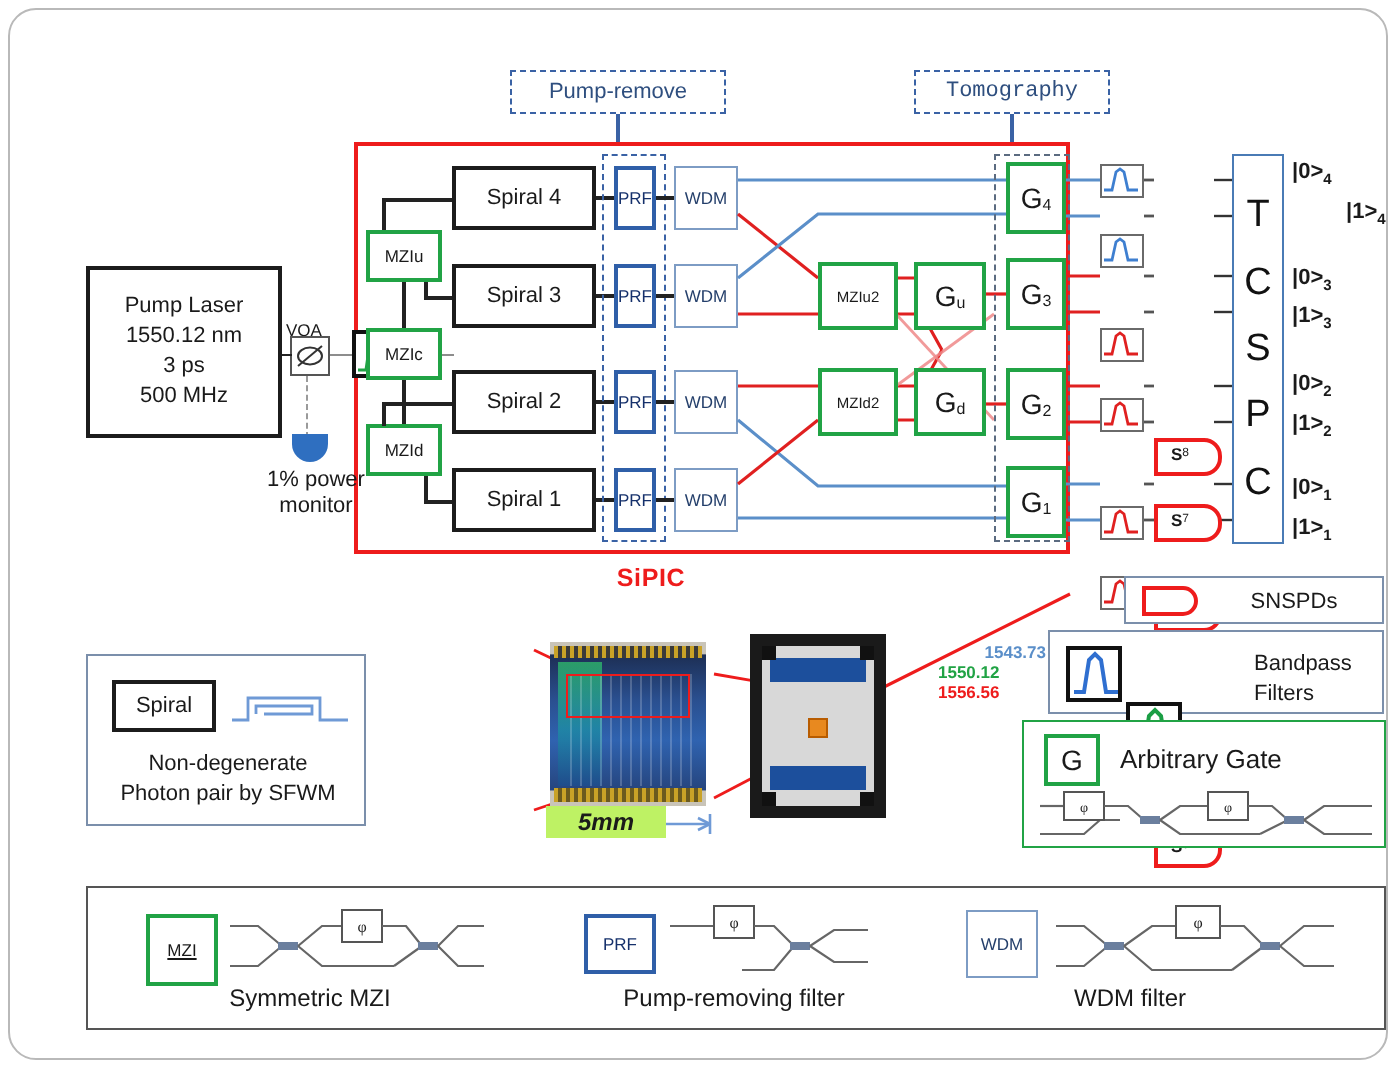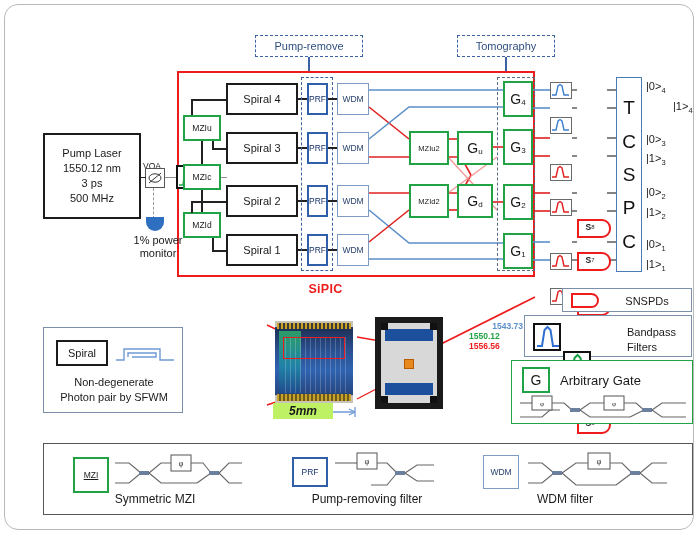--- a/index.html
+++ b/index.html
@@ -24,21 +24,21 @@
   .w{position:absolute;background:#222;}
   .wk{background:#222;}
 
   .sipic-box{border:2.2px solid #ee1c1c;}
   .dashed-blue{border:1.6px dashed #3a62a5;}
   .dashed-gray{border:1.6px dashed #5b6b80;}
 
   #sipic-label{color:#ee1c1c;font-weight:bold;font-size:12.5px;letter-spacing:.3px;margin-left:41px;}
 
   .tcspc-letter{font-size:19px;line-height:19px;text-align:center;color:#111;}
-  .ket{font-size:11px;font-weight:normal;text-align:right;}
+  .ket{font-size:11px;font-weight:bold;text-align:right;}
   .ket sub{font-size:7.5px;}
 
   .snspd{position:relative;width:30px;height:15px;}
   .snspd .body{position:absolute;left:0;top:0;width:30px;height:15px;
      border:2px solid #ee1c1c;border-radius:0 9px 9px 0;background:#fff;}
   .snspd span{position:absolute;left:0;top:0;width:26px;height:15px;
      display:flex;align-items:center;justify-content:center;font-size:8.5px;}
   .snspd span sub{font-size:6px;}
 
   .filt{width:22px;height:17px;border:1.6px solid #6a6a6a;background:#fff;position:relative;}
@@ -54,21 +54,21 @@
 <body>
 
 <div id="frame">
 
   <div class="abs dashed-blue ctr" style="left:250px;top:30px;width:108px;height:22px;">
     <span class="lbl" style="color:#2f4f7f;">Pump-remove</span>
   </div>
   <div class="w" style="left:303px;top:52px;width:1.6px;height:14px;background:#3a62a5;"></div>
 
   <div class="abs dashed-blue ctr" style="left:452px;top:30px;width:98px;height:22px;">
-    <span class="lbl" style="color:#2f4f7f;">Tomography</span>
+    <span class="lbl" style="color:#2f4f7f;font-family:Liberation Mono, monospace;">Tomography</span>
   </div>
   <div class="w" style="left:500px;top:52px;width:1.6px;height:14px;background:#3a62a5;"></div>
 
   <div class="abs sipic-box" style="left:172px;top:66px;width:358px;height:206px;"></div>
 
   <div class="abs ctr" style="left:255px;top:276px;width:90px;height:16px;">
     <span id="sipic-label">SiPIC</span>
   </div>
 
   <div class="abs bx-black" style="left:38px;top:128px;width:98px;height:86px;display:flex;

